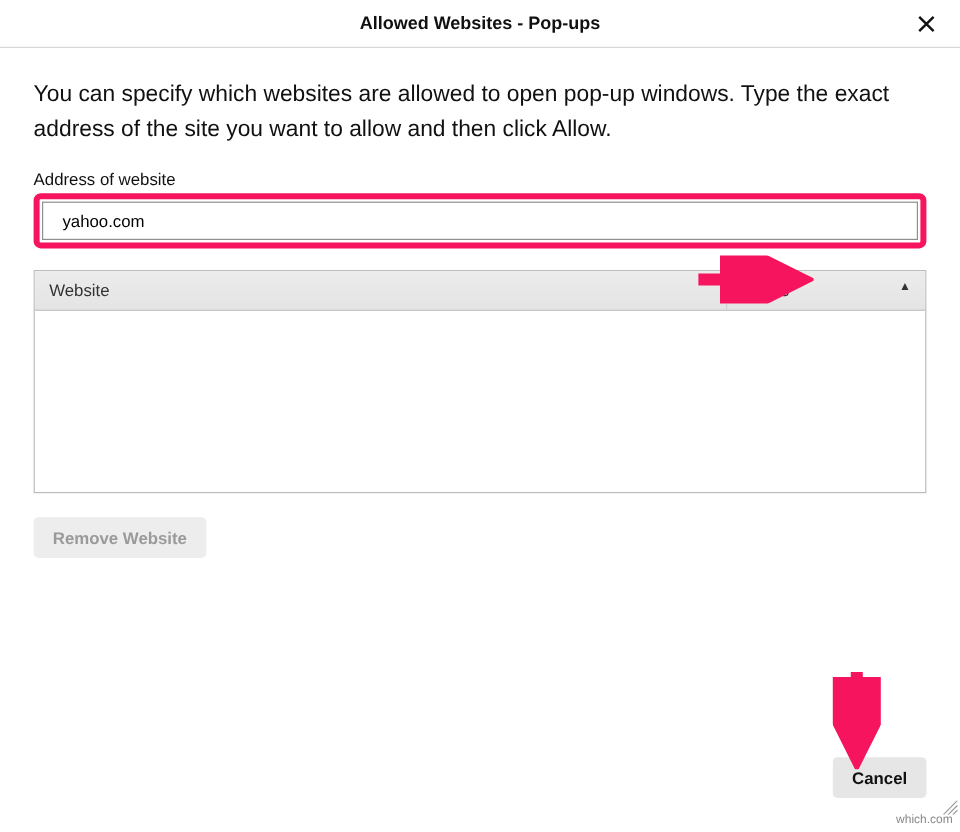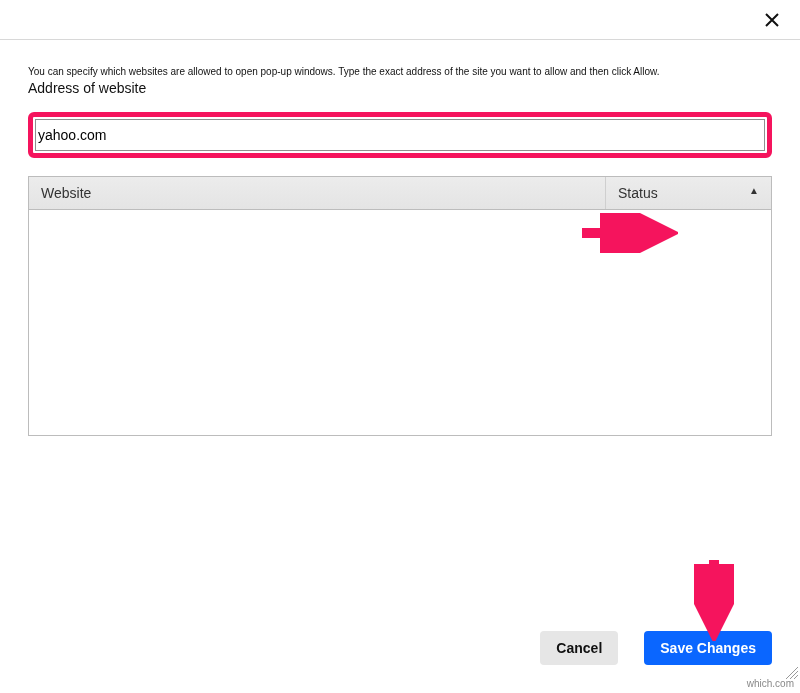--- a/index.html
+++ b/index.html
@@ -32,40 +32,40 @@
       cursor: pointer;
       display: flex;
       align-items: center;
       justify-content: center;
     }
     .close-btn svg { width: 16px; height: 16px; }
     .content {
       padding: 24px 28px 0 28px;
     }
     .description {
-      font-size: 10px;
+      font-size: 19px;
       line-height: 1.55;
-      margin-bottom: 0;
+      margin-bottom: 18px;
     }
     .field-label {
       font-size: 14px;
-      margin-bottom: 16px;
+      margin-bottom: 4px;
     }
     .input-highlight {
       border: 5px solid #f5145d;
       border-radius: 6px;
       padding: 2px;
       margin-bottom: 18px;
     }
     .address-input {
       width: 100%;
       height: 32px;
       border: 1px solid #8f8f8f;
       font-size: 14px;
-      padding: 0 2px;
+      padding: 0 16px;
       outline: none;
     }
     .allow-row {
       display: flex;
       justify-content: flex-end;
       margin-bottom: 18px;
     }
     .btn {
       background: #e6e6e6;
       border: none;
@@ -86,21 +86,21 @@
       color: #fff;
       font-weight: 600;
     }
     .btn-plain {
       background: #e6e6e6;
       color: #111;
       font-weight: 600;
     }
     .table-wrap {
       border: 1px solid #bcbcbc;
-      height: 260px;
+      height: 186px;
       background: #fff;
     }
     .table-header {
       display: flex;
       background: linear-gradient(#ececec, #e4e4e4);
       border-bottom: 1px solid #bcbcbc;
       color: #333;
     }
     .th {
       padding: 8px 12px;
@@ -150,20 +150,21 @@
       bottom: 14px;
       right: 2px;
       width: 12px;
       height: 12px;
     }
   </style>
 </head>
 <body>
 
 <div class="header">
+  <span class="header-title">Allowed Websites - Pop-ups</span>
   <div class="close-btn">
     <svg viewBox="0 0 16 16">
       <path d="M2 2 L14 14 M14 2 L2 14" stroke="#111" stroke-width="2" fill="none"></path>
     </svg>
   </div>
 </div>
 
 <div class="content">
   <p class="description">You can specify which websites are allowed to open pop-up windows. Type the exact address of the site you want to allow and then click Allow.</p>
 
@@ -181,26 +182,26 @@
       </div>
       <div class="th th-status">
         <span>Status</span>
         <span class="sort-icon">▲</span>
       </div>
     </div>
     <div></div>
   </div>
 
   <div class="remove-row">
+    <button class="btn btn-disabled">Remove Website</button>
   </div>
 </div>
 
 <div class="footer">
   <button class="btn btn-plain">Cancel</button>
-  <button class="btn btn-primary">Save Changes</button>
 </div>
 
 <div class="arrow" style="left:578px; top:213px;">
   <svg width="100" height="40" viewBox="0 0 100 40">
     <defs>
       <marker id="ah1" markerWidth="8" markerHeight="8" refX="6" refY="4" orient="auto">
         <path d="M0,0 L8,4 L0,8 Z" fill="#f5145d"></path>
       </marker>
     </defs>
     <line x1="4" y1="20" x2="82" y2="20" stroke="#f5145d" stroke-width="10" marker-end="url(#ah1)"></line>

